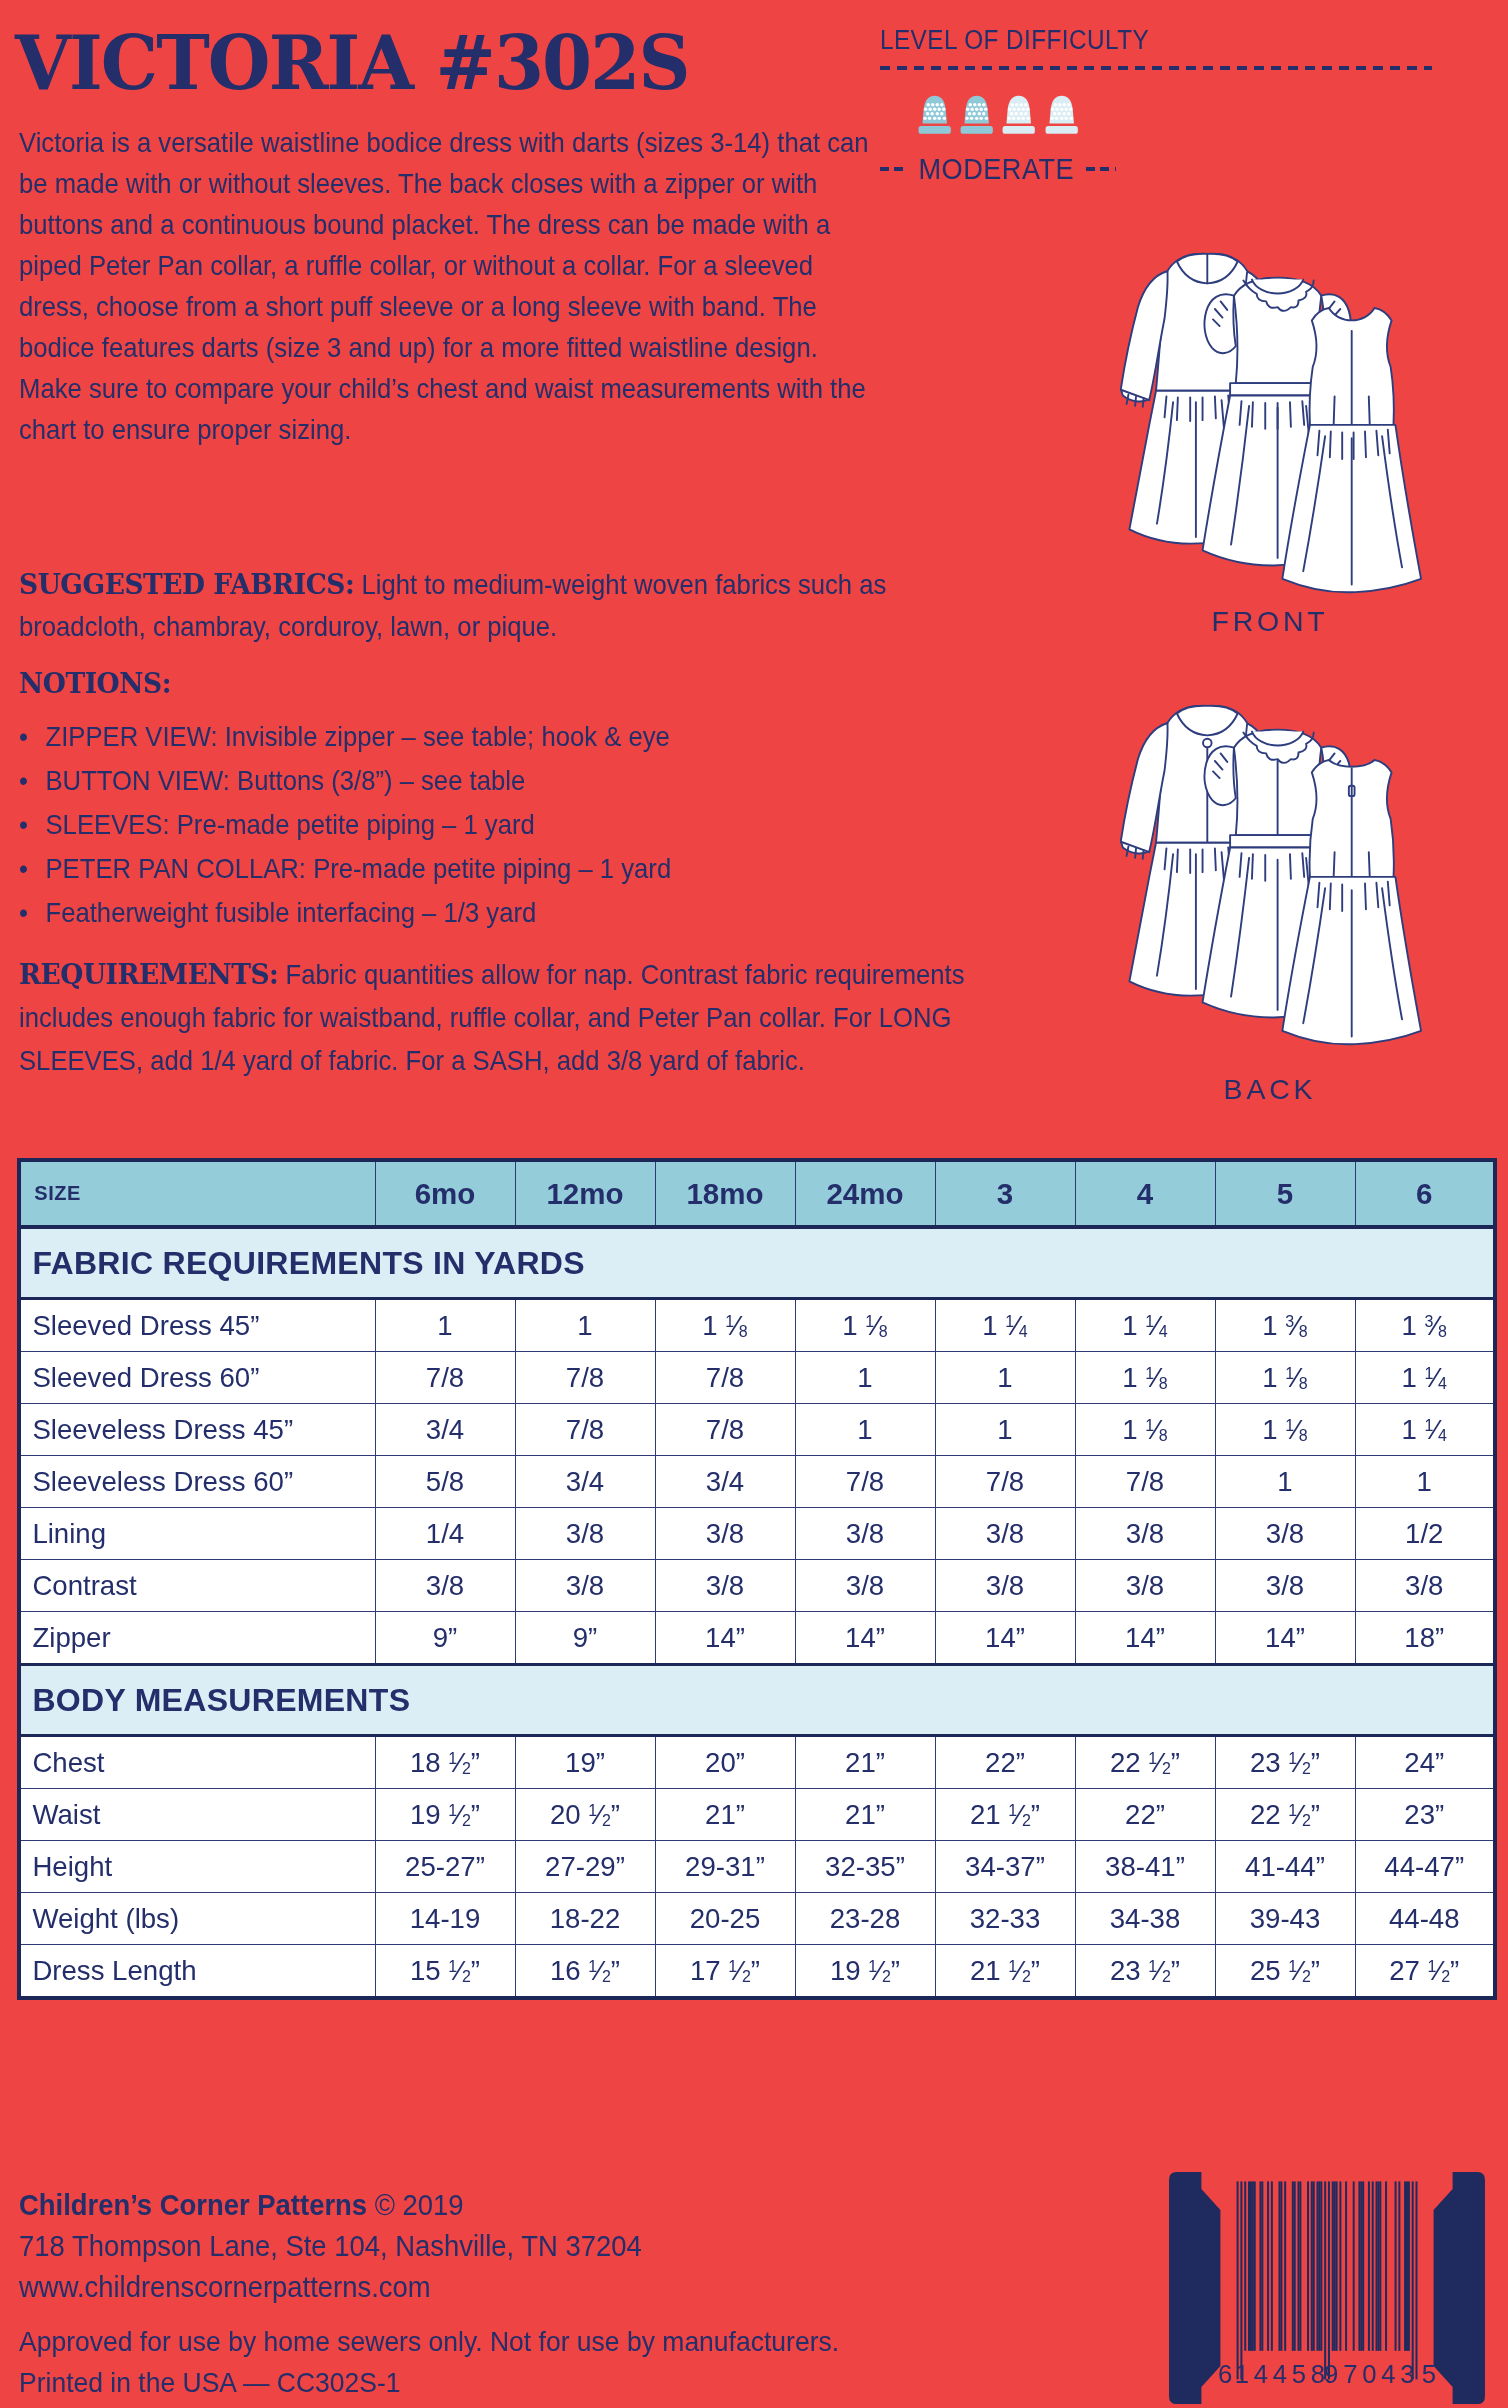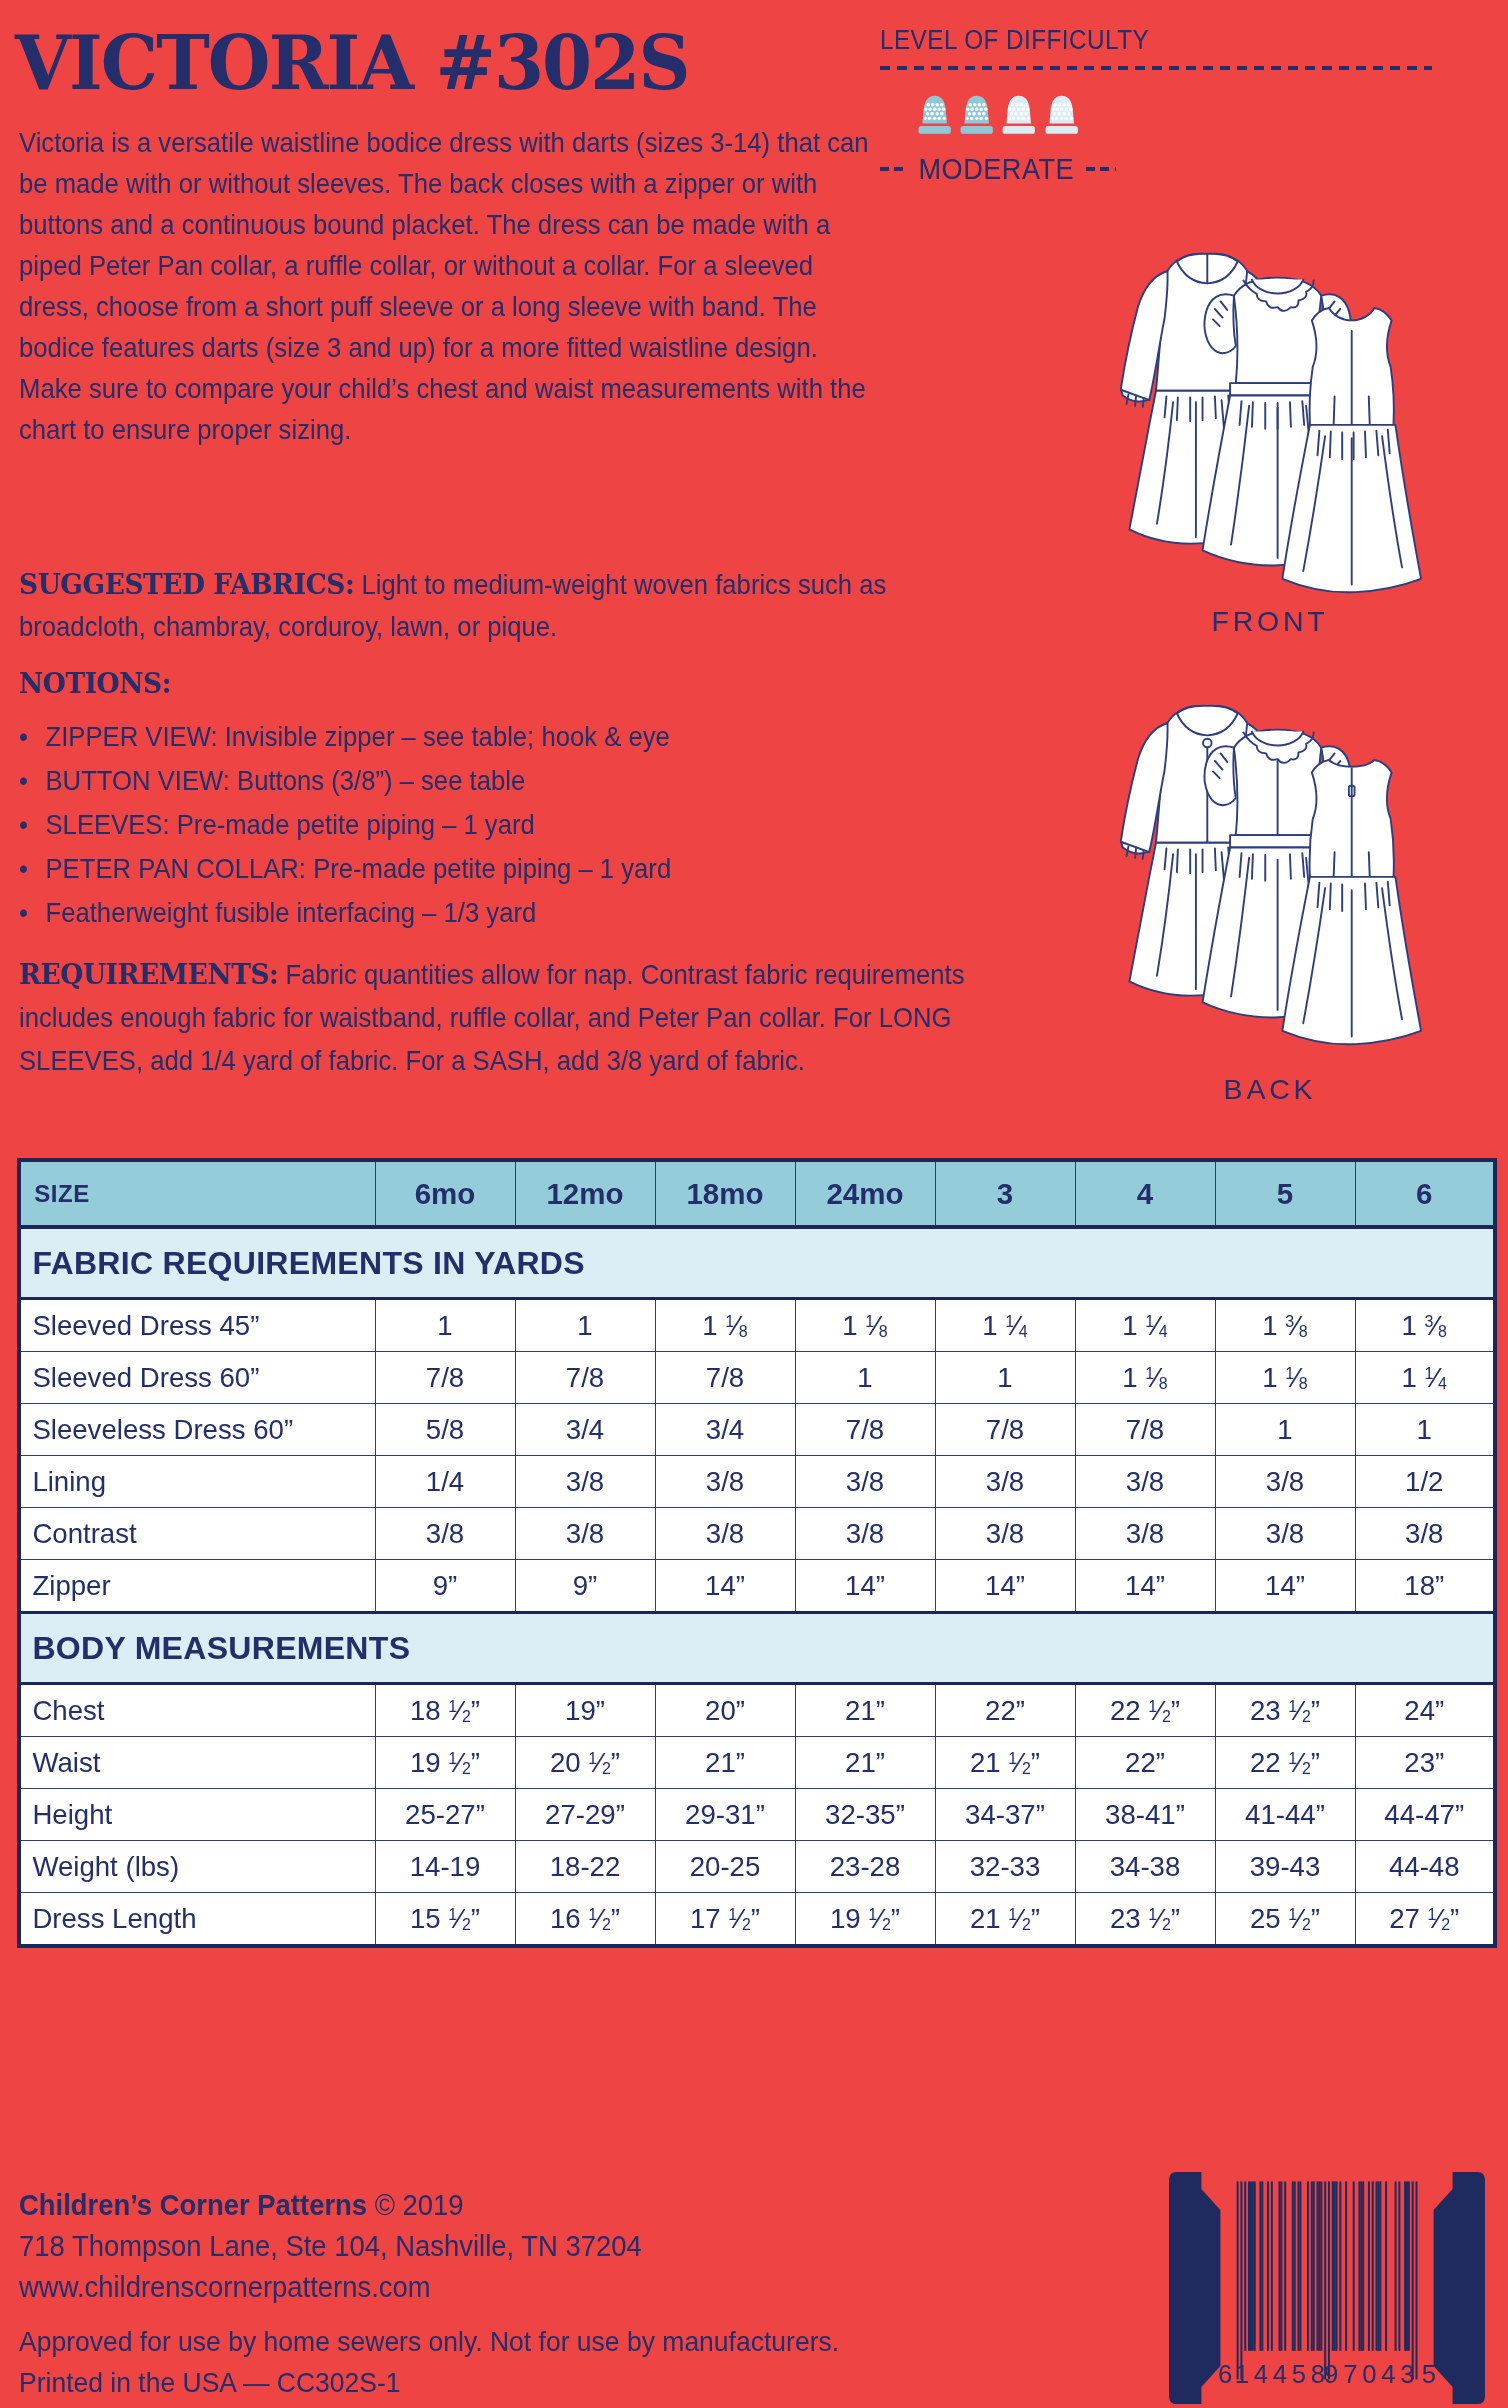--- a/index.html
+++ b/index.html
@@ -57,21 +57,21 @@
   .fig-label{position:absolute;width:476px;text-align:center;font-size:28.5px;letter-spacing:3.8px;}
 
   
   #size-table{position:absolute;left:17px;top:1158px;width:1474px;
     border-collapse:collapse;border:4.8px solid var(--border);table-layout:fixed;}
   #size-table th,#size-table td{border:1.9px solid var(--inner);overflow:hidden;}
   #size-table thead th{
     background:var(--header-bg);height:61px;font-size:29.5px;font-weight:700;
     text-align:center;border-bottom:4.8px solid var(--border);
   }
-  #size-table thead th.size-h{text-align:left;padding-left:13.3px;font-size:24px;letter-spacing:0.5px;}
+  #size-table thead th.size-h{text-align:left;padding-left:13.3px;font-size:20px;letter-spacing:0.5px;}
   #size-table td.band{
     background:var(--band-bg);font-weight:700;font-size:32px;text-align:left;
     padding:9.5px 0 9.5px 11.4px;border-top:3.8px solid var(--border);border-bottom:3.8px solid var(--border);
     letter-spacing:0.3px;
   }
   #size-table tbody td{height:49px;font-size:27.6px;text-align:center;background:#fff;}
   #size-table tbody td.rowlabel{text-align:left;padding-left:11.4px;}
   .mf{white-space:nowrap;}
   .mf sup{font-size:.58em;vertical-align:.5em;}
   .mf sub{font-size:.58em;vertical-align:-.12em;}
@@ -286,20 +286,31 @@
           <td>1 <span class="mf"><sup>1</sup>⁄<sub>8</sub></span></td>
           <td>1 <span class="mf"><sup>1</sup>⁄<sub>8</sub></span></td>
           <td>1 <span class="mf"><sup>1</sup>⁄<sub>4</sub></span></td>
           <td>1 <span class="mf"><sup>1</sup>⁄<sub>4</sub></span></td>
           <td>1 <span class="mf"><sup>3</sup>⁄<sub>8</sub></span></td>
           <td>1 <span class="mf"><sup>3</sup>⁄<sub>8</sub></span></td>
         </tr>
         <tr>
           <td class="rowlabel">Sleeved Dress 60”</td>
           <td>7/8</td>
+          <td>7/8</td>
+          <td>7/8</td>
+          <td>1</td>
+          <td>1</td>
+          <td>1 <span class="mf"><sup>1</sup>⁄<sub>8</sub></span></td>
+          <td>1 <span class="mf"><sup>1</sup>⁄<sub>8</sub></span></td>
+          <td>1 <span class="mf"><sup>1</sup>⁄<sub>4</sub></span></td>
+        </tr>
+        <tr>
+          <td class="rowlabel">Sleeveless Dress 45”</td>
+          <td>3/4</td>
           <td>7/8</td>
           <td>7/8</td>
           <td>1</td>
           <td>1</td>
           <td>1 <span class="mf"><sup>1</sup>⁄<sub>8</sub></span></td>
           <td>1 <span class="mf"><sup>1</sup>⁄<sub>8</sub></span></td>
           <td>1 <span class="mf"><sup>1</sup>⁄<sub>4</sub></span></td>
         </tr>
         <tr>
           <td class="rowlabel">Sleeveless Dress 60”</td>

